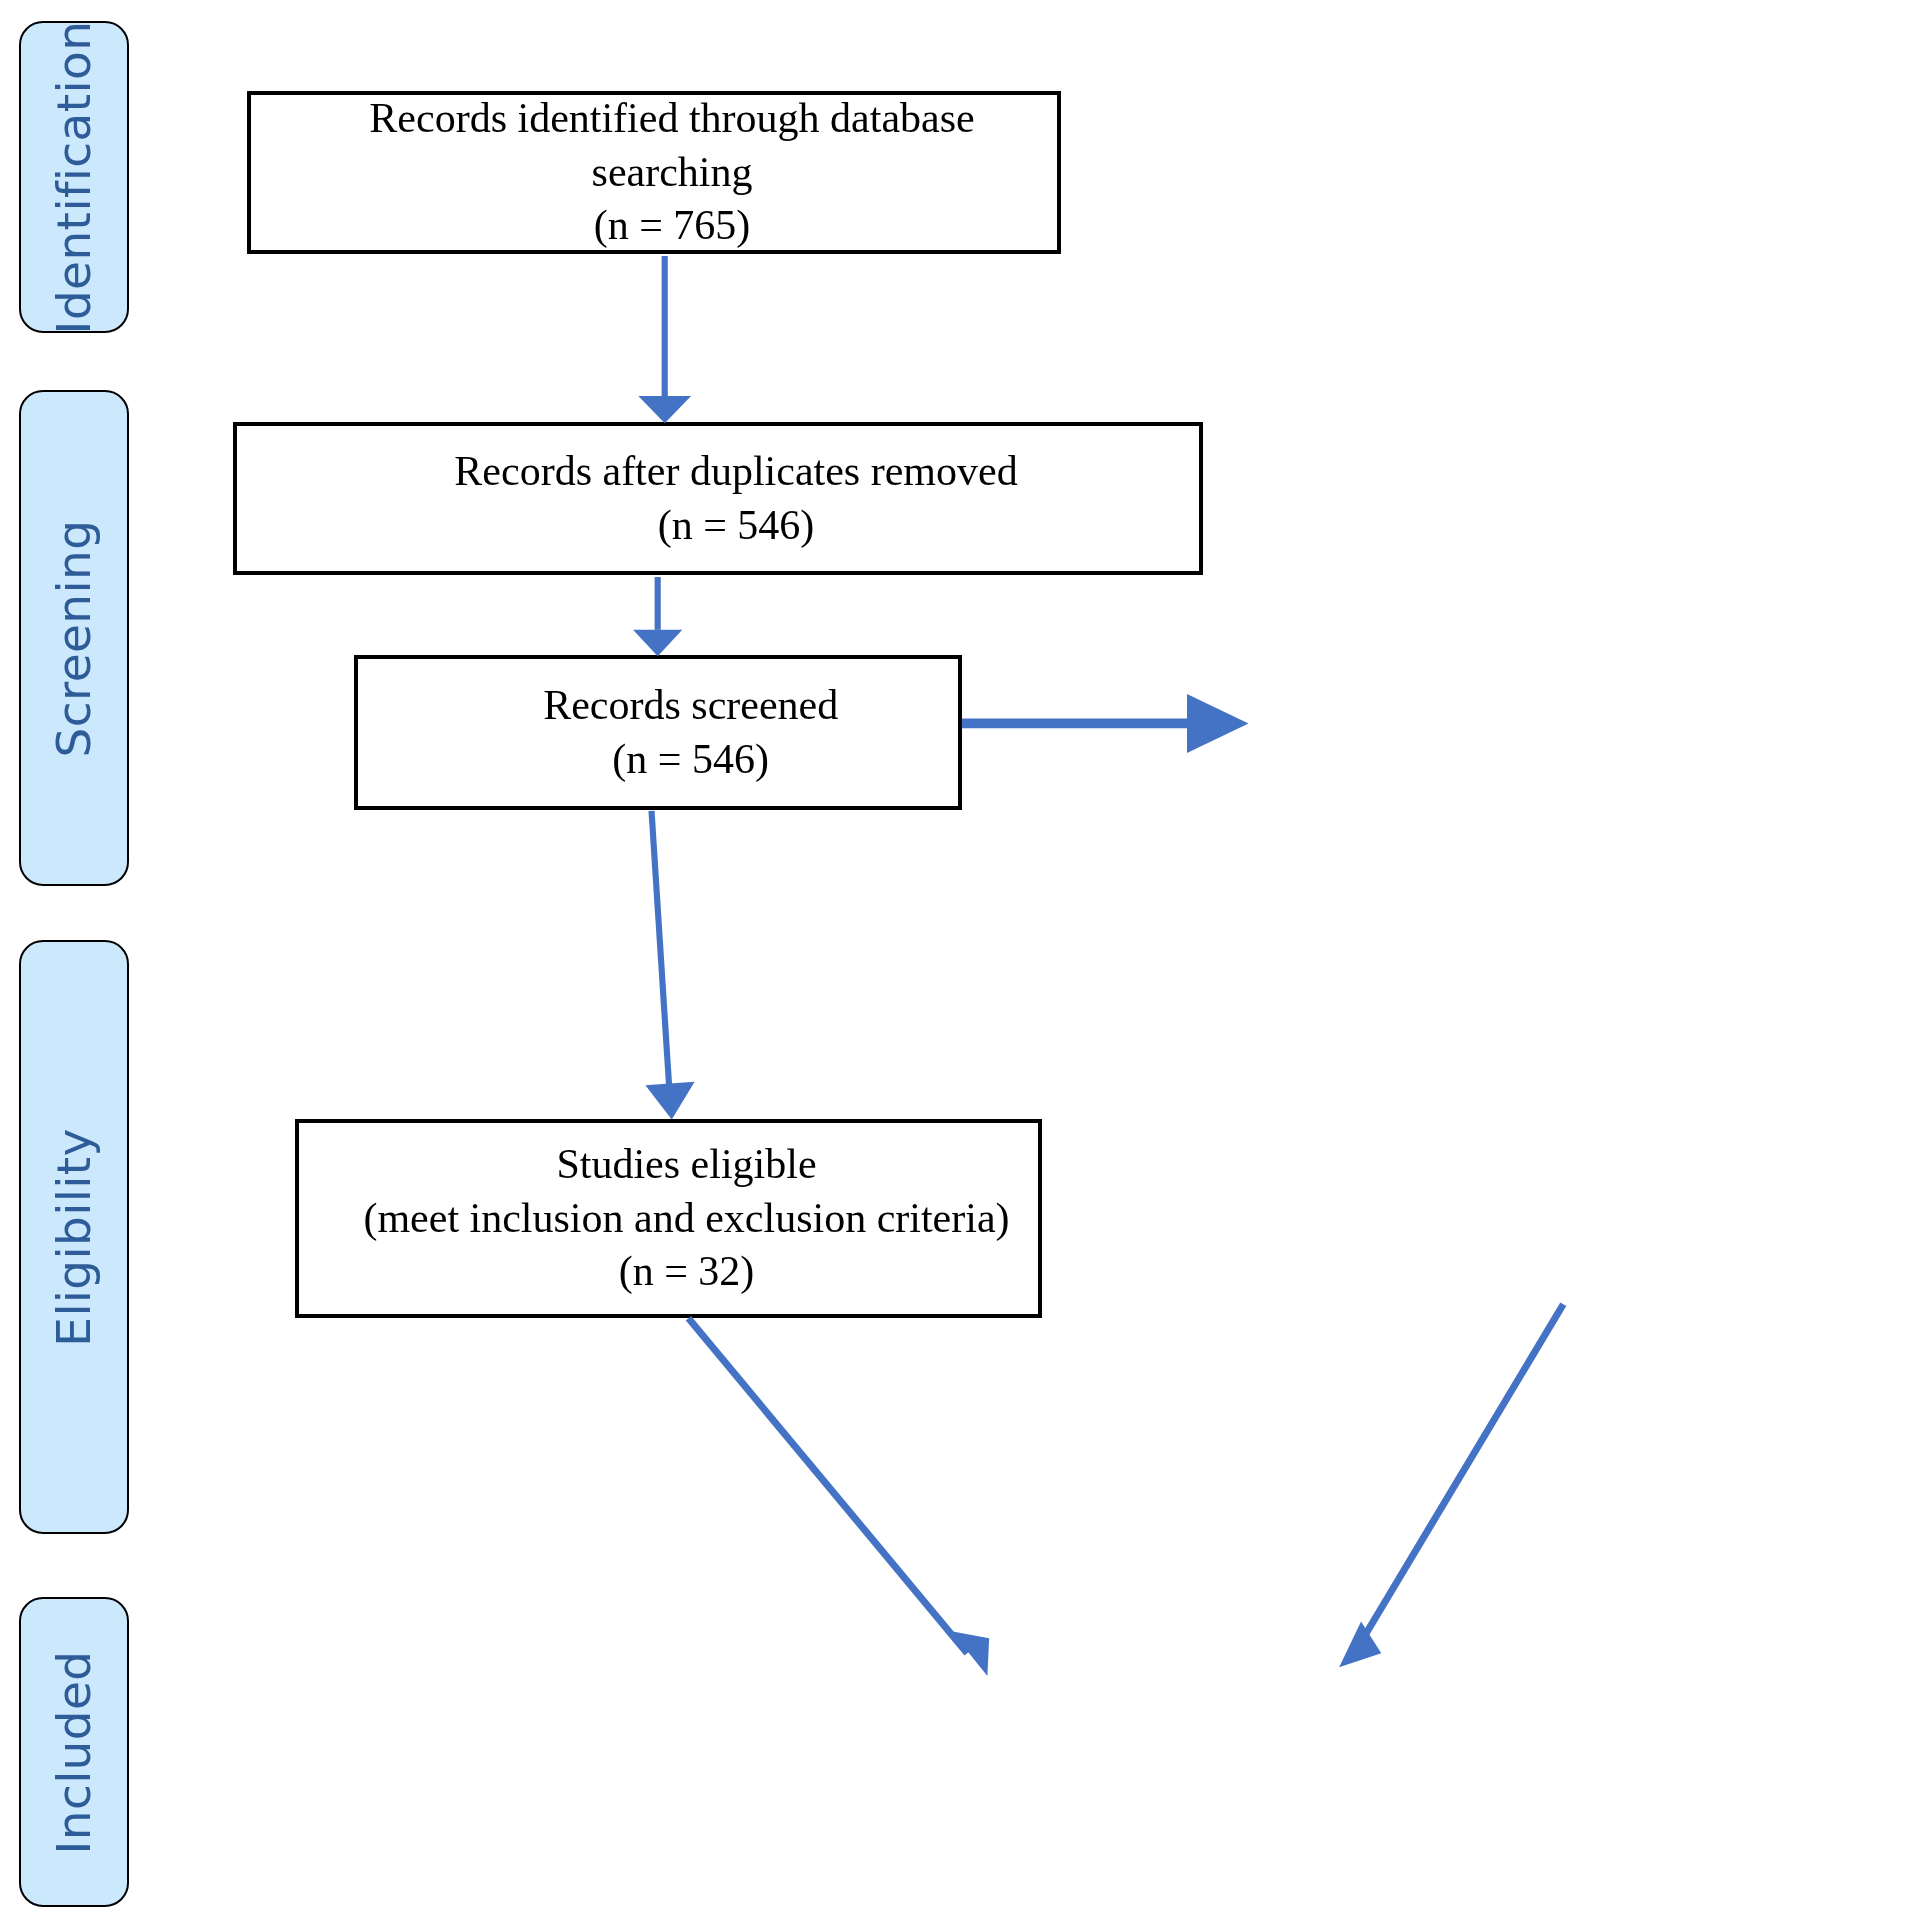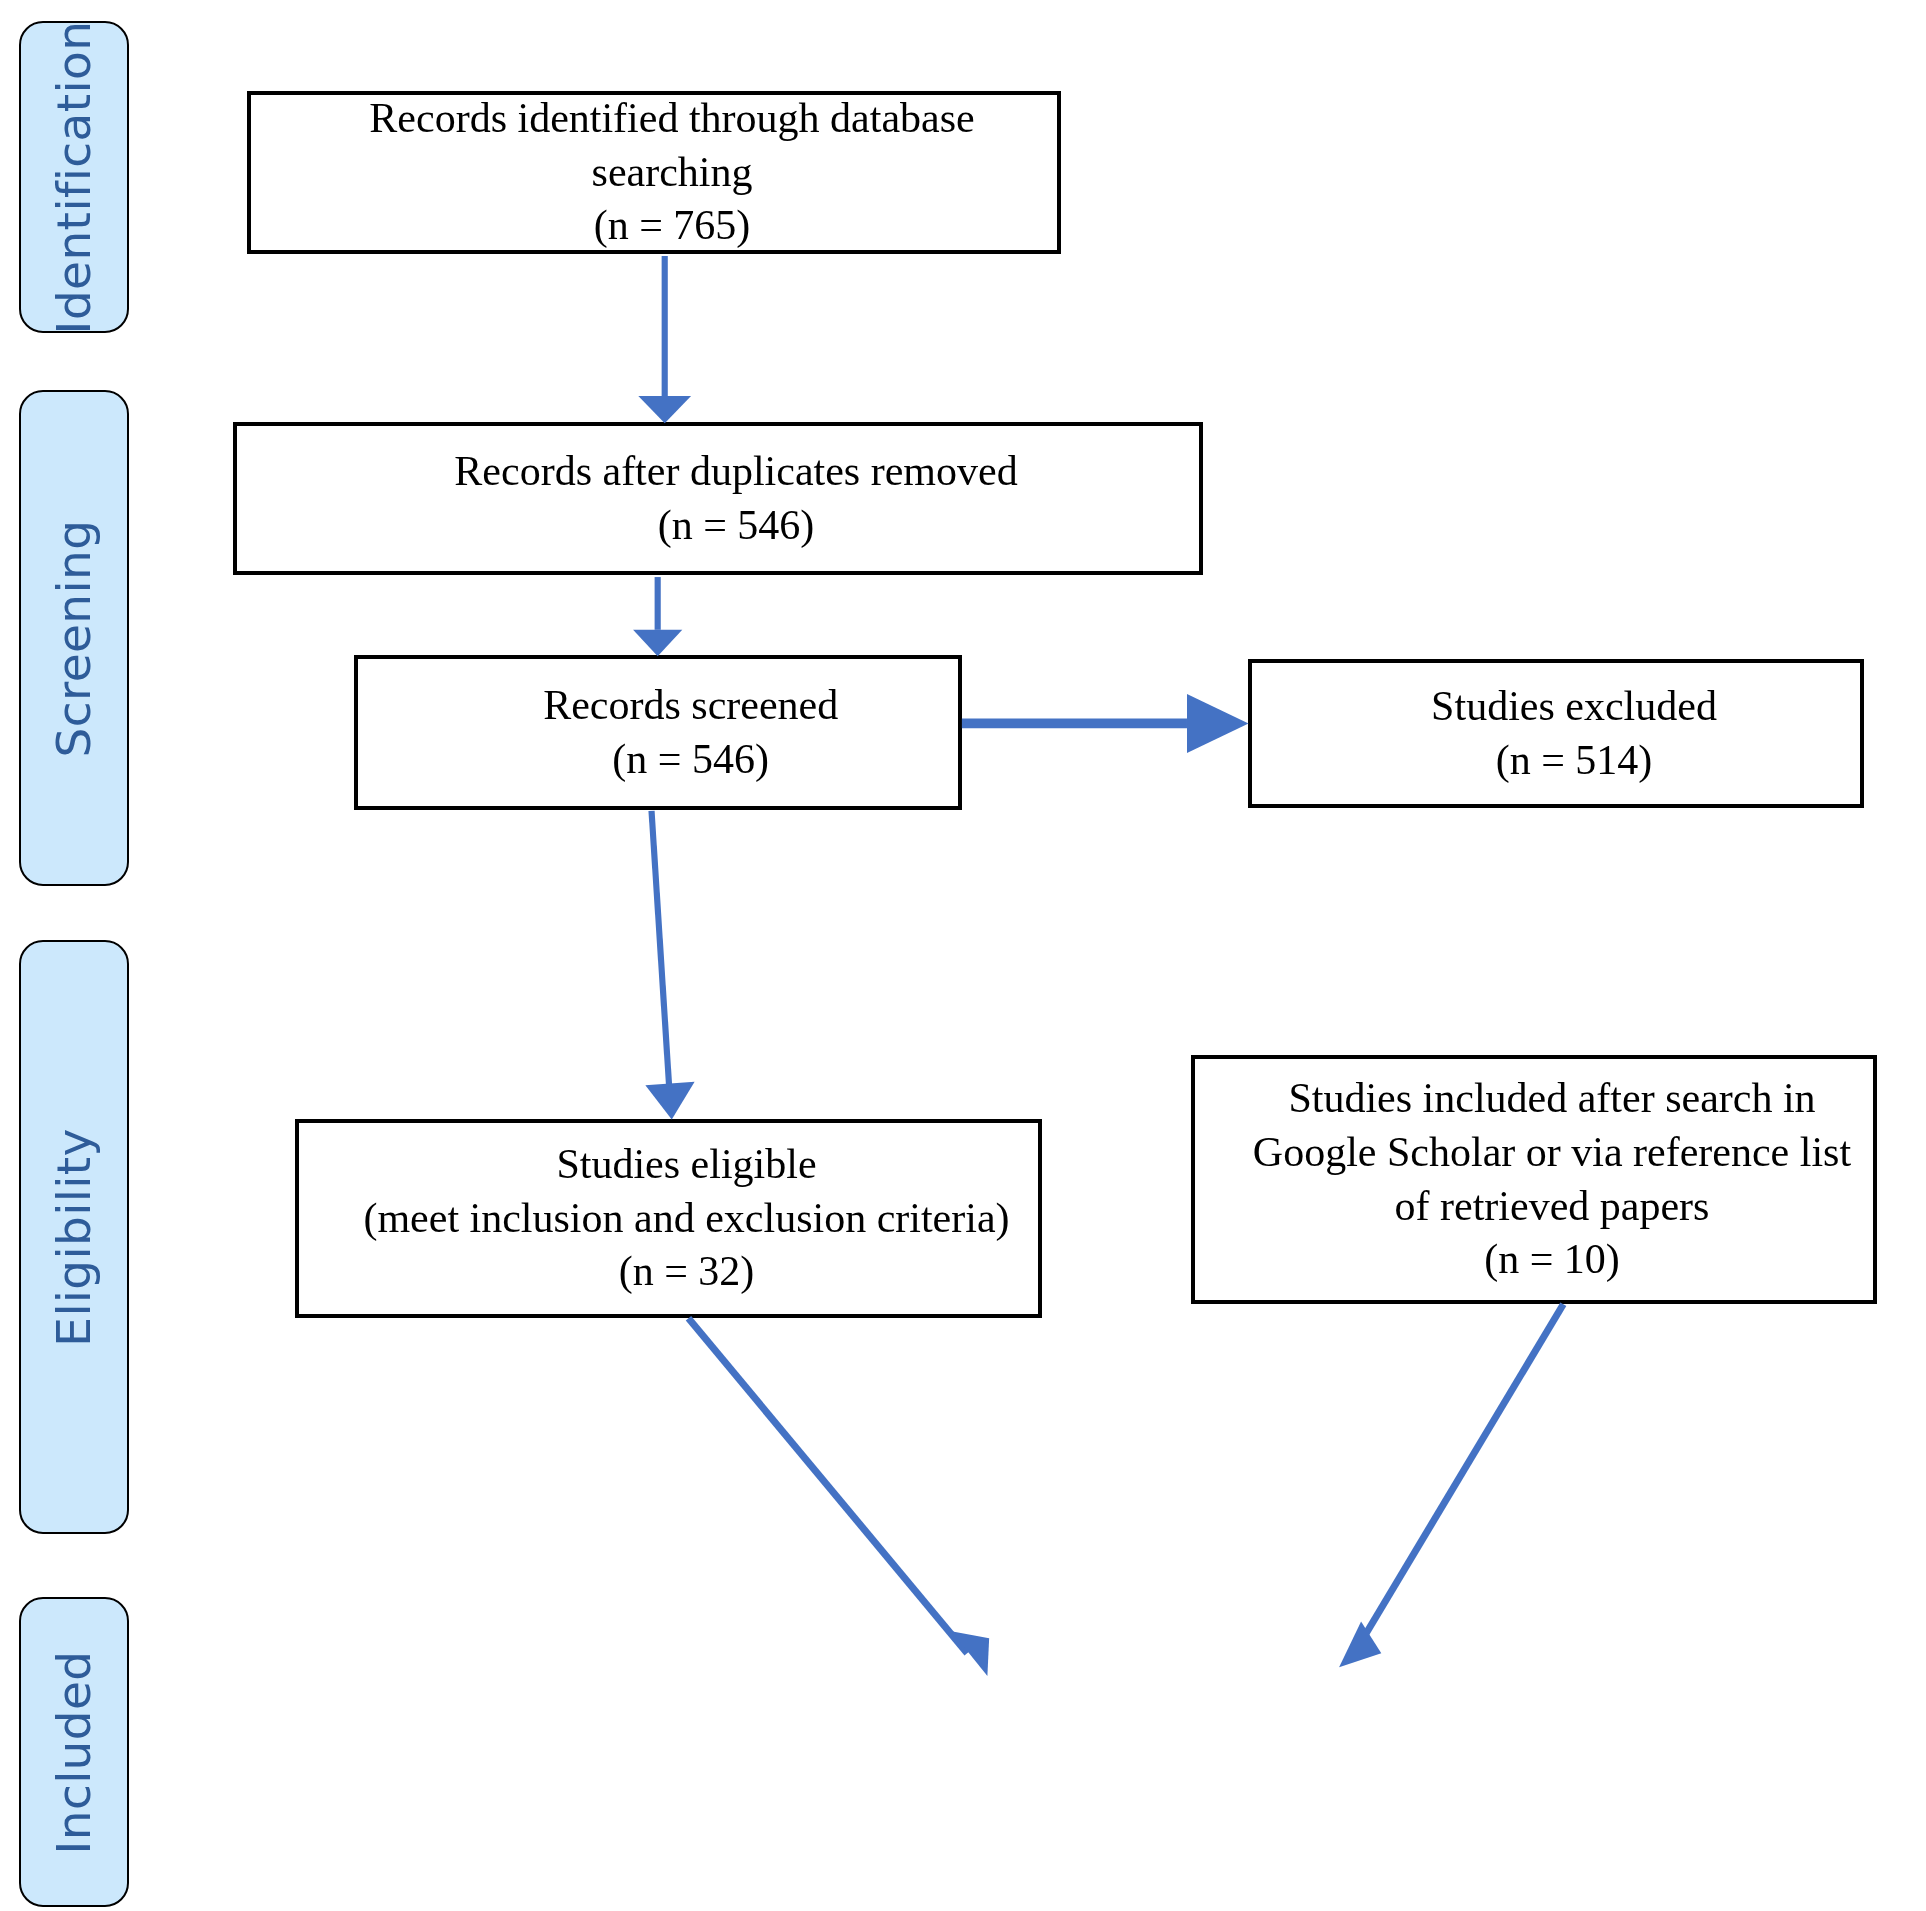--- a/index.html
+++ b/index.html
@@ -115,35 +115,27 @@
   <div class="flow-box" id="box-duplicates">
     <span class="box-text">Records after duplicates removed
 (n = 546)</span>
   </div>
 
   <div class="flow-box" id="box-screened">
     <span class="box-text">Records screened
 (n = 546)</span>
   </div>
 
-  <div class="flow-box" id="box-excluded">
-    <span class="box-text">Studies excluded
-(n = 514)</span>
-  </div>
 
   <div class="flow-box" id="box-eligible">
     <span class="box-text">Studies eligible
 (meet inclusion and exclusion criteria)
 (n = 32)</span>
   </div>
 
-  <div class="flow-box" id="box-google-scholar">
-    <span class="box-text">Studies included after search in Google Scholar or via reference list of retrieved papers
-(n = 10)</span>
-  </div>
 
 
   <svg id="arrow-layer" viewBox="0 0 4381 4348" xmlns="http://www.w3.org/2000/svg">
 
     <g>
       <line x1="1512" y1="582" x2="1512" y2="900" stroke="#4472C4" stroke-width="14"></line>
       <polygon points="1452,900 1572,900 1512,962" fill="#4472C4"></polygon>
     </g>
 
     <g>

